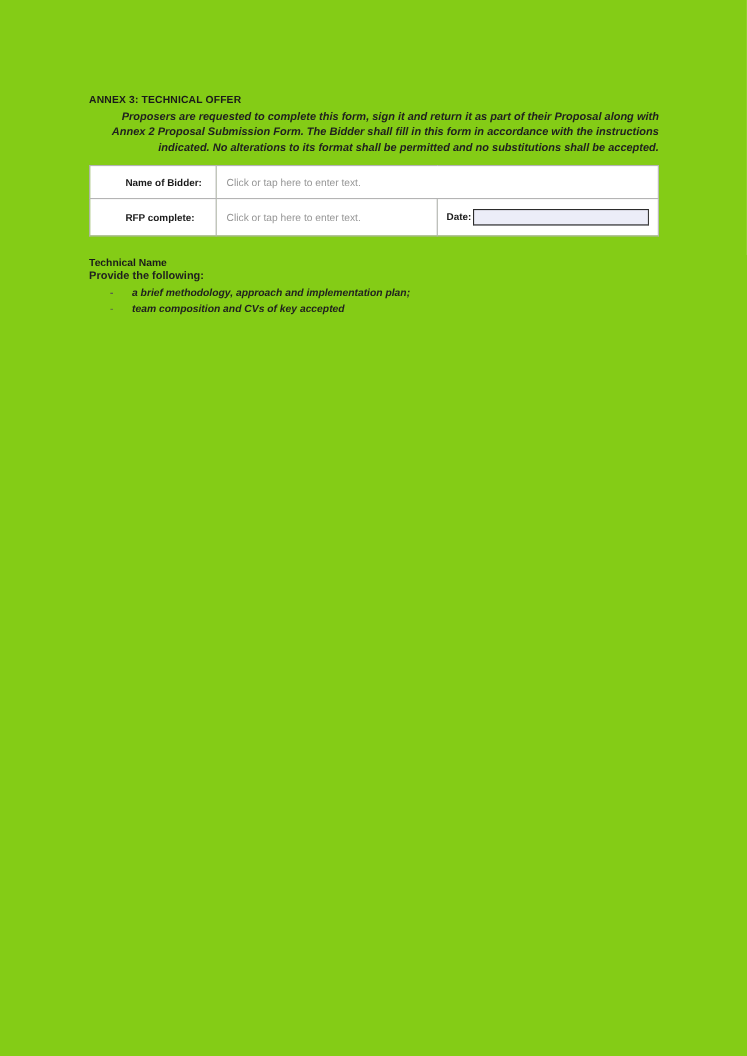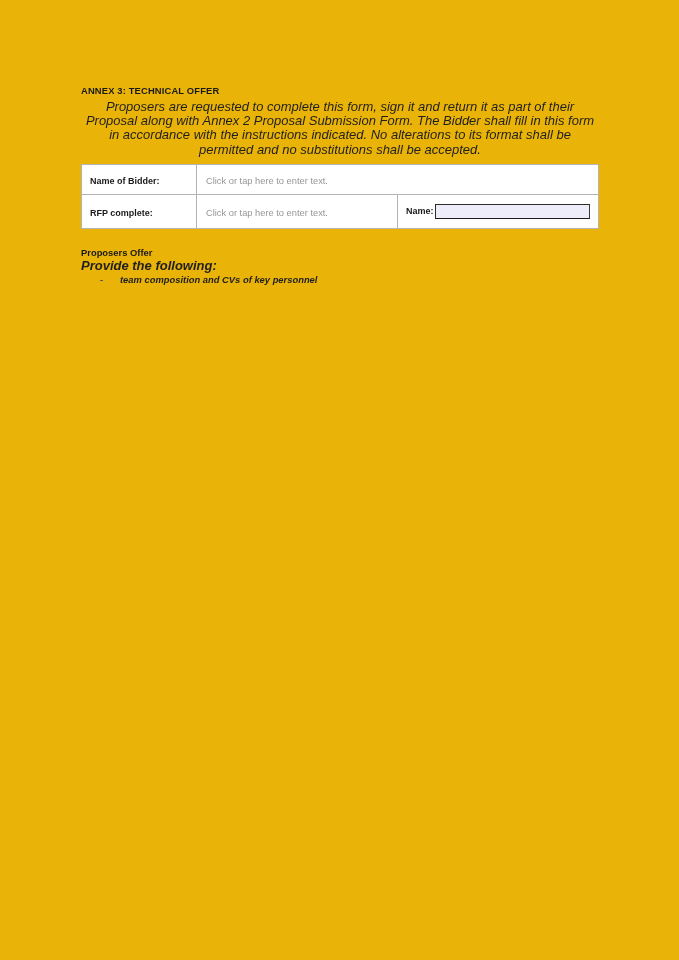--- a/index.html
+++ b/index.html
@@ -12,48 +12,48 @@
     height: 960px;
     position: relative;
     font-family: "Liberation Serif", "DejaVu Serif", serif;
     overflow: hidden;
   }
   .page {
     position: absolute;
     left: 0; top: 0;
     width: 679px;
     height: 960px;
-    background: #eab308;
+    background: #84cc16;
   }
   .content {
     position: absolute;
     left: 81px;
     top: 84px;
     width: 518px;
   }
 
   
   .annex-title {
     font-family: "Liberation Sans", "DejaVu Sans", sans-serif;
     font-size: 9.4px;
     font-weight: bold;
     color: #1a1a1a;
     letter-spacing: 0.15px;
     line-height: 13px;
     margin: 0 0 3px 0;
   }
   .intro {
     font-family: "Liberation Sans", "DejaVu Sans", sans-serif;
-    font-size: 13px;
+    font-size: 10px;
     font-style: italic;
-    font-weight: normal;
+    font-weight: bold;
     color: #1f1f1f;
     line-height: 14.2px;
     margin: 0 0 7px 0;
-    text-align: center;
+    text-align: right;
   }
 
   
   .form-table {
     width: 518px;
     border-collapse: collapse;
     table-layout: fixed;
     margin-top: 1px;
   }
   .form-table td {
@@ -66,20 +66,21 @@
     width: 106px;
     height: 29px;
     padding: 0 0 0 8px !important;
   }
   .label-text {
     font-family: "Liberation Sans", "DejaVu Sans", sans-serif;
     font-size: 9px;
     font-weight: bold;
     color: #1a1a1a;
     white-space: nowrap;
+    margin-left: 24px;
   }
   .cell-input {
     padding: 0 0 0 9px !important;
     height: 29px;
   }
   .placeholder {
     font-family: "Liberation Sans", "DejaVu Sans", sans-serif;
     font-size: 9.3px;
     color: #969696;
     white-space: nowrap;
@@ -119,22 +120,21 @@
   .section-title {
     font-family: "Liberation Sans", "DejaVu Sans", sans-serif;
     font-size: 9.4px;
     font-weight: bold;
     color: #1a1a1a;
     line-height: 13px;
     margin: 0;
   }
   .section-lead {
     font-family: "Liberation Sans", "DejaVu Sans", sans-serif;
-    font-size: 13px;
-    font-style: italic;
+    font-size: 10px;
     font-weight: bold;
     color: #1f1f1f;
     line-height: 13.5px;
     margin: 0 0 1px 0;
   }
   .bullets {
     margin: 0;
     padding: 0;
     list-style: none;
   }
@@ -184,39 +184,40 @@
         </tr>
         <tr>
           <td class="cell-label">
             <span class="label-text">RFP complete:</span>
           </td>
           <td class="cell-input">
             <span class="placeholder">Click or tap here to enter text.</span>
           </td>
           <td class="cell-date">
             <div class="date-wrap">
-              <span class="date-label">Name:</span>
+              <span class="date-label">Date:</span>
               <span class="date-box"></span>
             </div>
           </td>
         </tr>
       </tbody>
     </table>
 
     <div class="section">
-      <h2 class="section-title">Proposers Offer</h2>
+      <h2 class="section-title">Technical Name</h2>
       <p class="section-lead">Provide the following:</p>
       <ul class="bullets">
         <li class="bullet">
           <span class="dash">-</span>
         </li>
         <li class="bullet">
           <span class="dash">-</span>
+          <span class="bullet-text">a brief methodology, approach and implementation plan;</span>
         </li>
         <li class="bullet">
           <span class="dash">-</span>
-          <span class="bullet-text">team composition and CVs of key personnel</span>
+          <span class="bullet-text">team composition and CVs of key accepted</span>
         </li>
       </ul>
     </div>
 
   </div>
 </div>
 
 </body></html>

